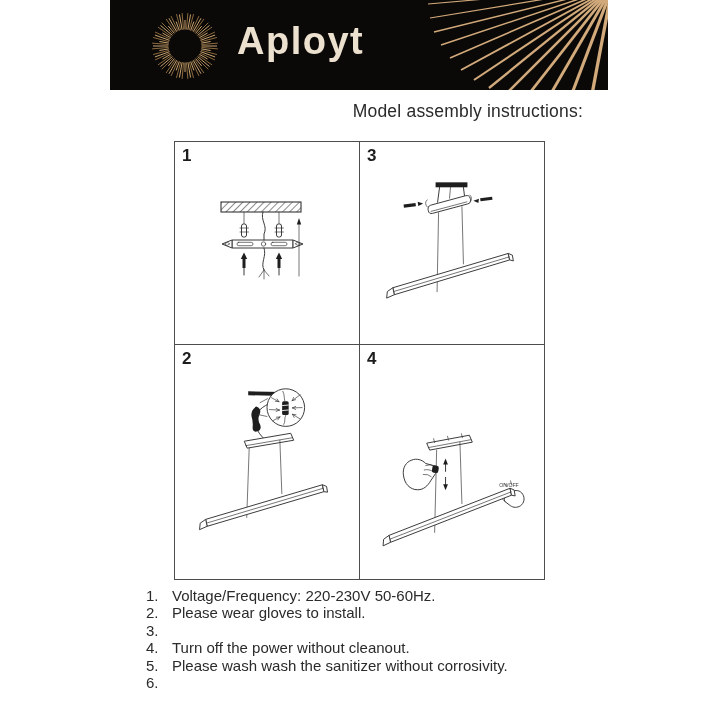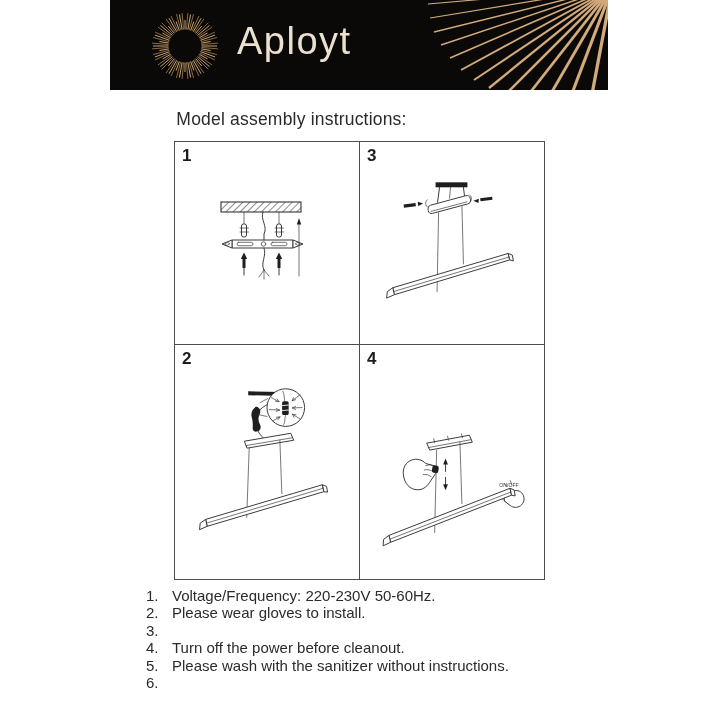--- a/index.html
+++ b/index.html
@@ -8,25 +8,25 @@
     font-family:"Liberation Sans",sans-serif;overflow:hidden;
   }
   
   .banner{
     position:absolute;left:110px;top:0;width:498px;height:90px;
     background:#0b0907;overflow:hidden;
   }
   .banner svg{position:absolute;left:0;top:0;}
   .brand{
     position:absolute;left:127px;top:20px;
-    font-size:38px;font-weight:400;color:#ece1cf;letter-spacing:1.5px;
+    font-size:38px;font-weight:700;color:#ece1cf;letter-spacing:1.5px;
   }
   
   .title-block{
-    position:absolute;left:0;top:108px;width:583px;text-align:center;
+    position:absolute;left:0;top:100px;width:583px;text-align:right;
     color:#2a2a2a;font-size:17.5px;line-height:22px;letter-spacing:.2px;
   }
   
   .grid{
     position:absolute;left:174px;top:141px;width:371px;height:439px;
     display:grid;grid-template-columns:185px auto;grid-template-rows:203px auto;
     border:1px solid #4d4d4d;box-sizing:border-box;background:#fff;
   }
   .cell{position:relative;box-sizing:border-box;}
   .cell-1{border-right:1px solid #4d4d4d;border-bottom:1px solid #4d4d4d;}
@@ -314,22 +314,22 @@
   </div>
   <div class="instr-row">
     <span class="n">2.</span>
     <span>Please wear gloves to install.</span>
   </div>
   <div class="instr-row">
     <span class="n">3.</span>
   </div>
   <div class="instr-row">
     <span class="n">4.</span>
-    <span>Turn off the power before cleanout.</span>
+    <span>Turn off the power without cleanout.</span>
   </div>
   <div class="instr-row">
     <span class="n">5.</span>
-    <span>Please wash with the sanitizer without instructions.</span>
+    <span>Please wash wash the sanitizer without corrosivity.</span>
   </div>
   <div class="instr-row">
     <span class="n">6.</span>
   </div>
 </div>
 
 </body></html>

